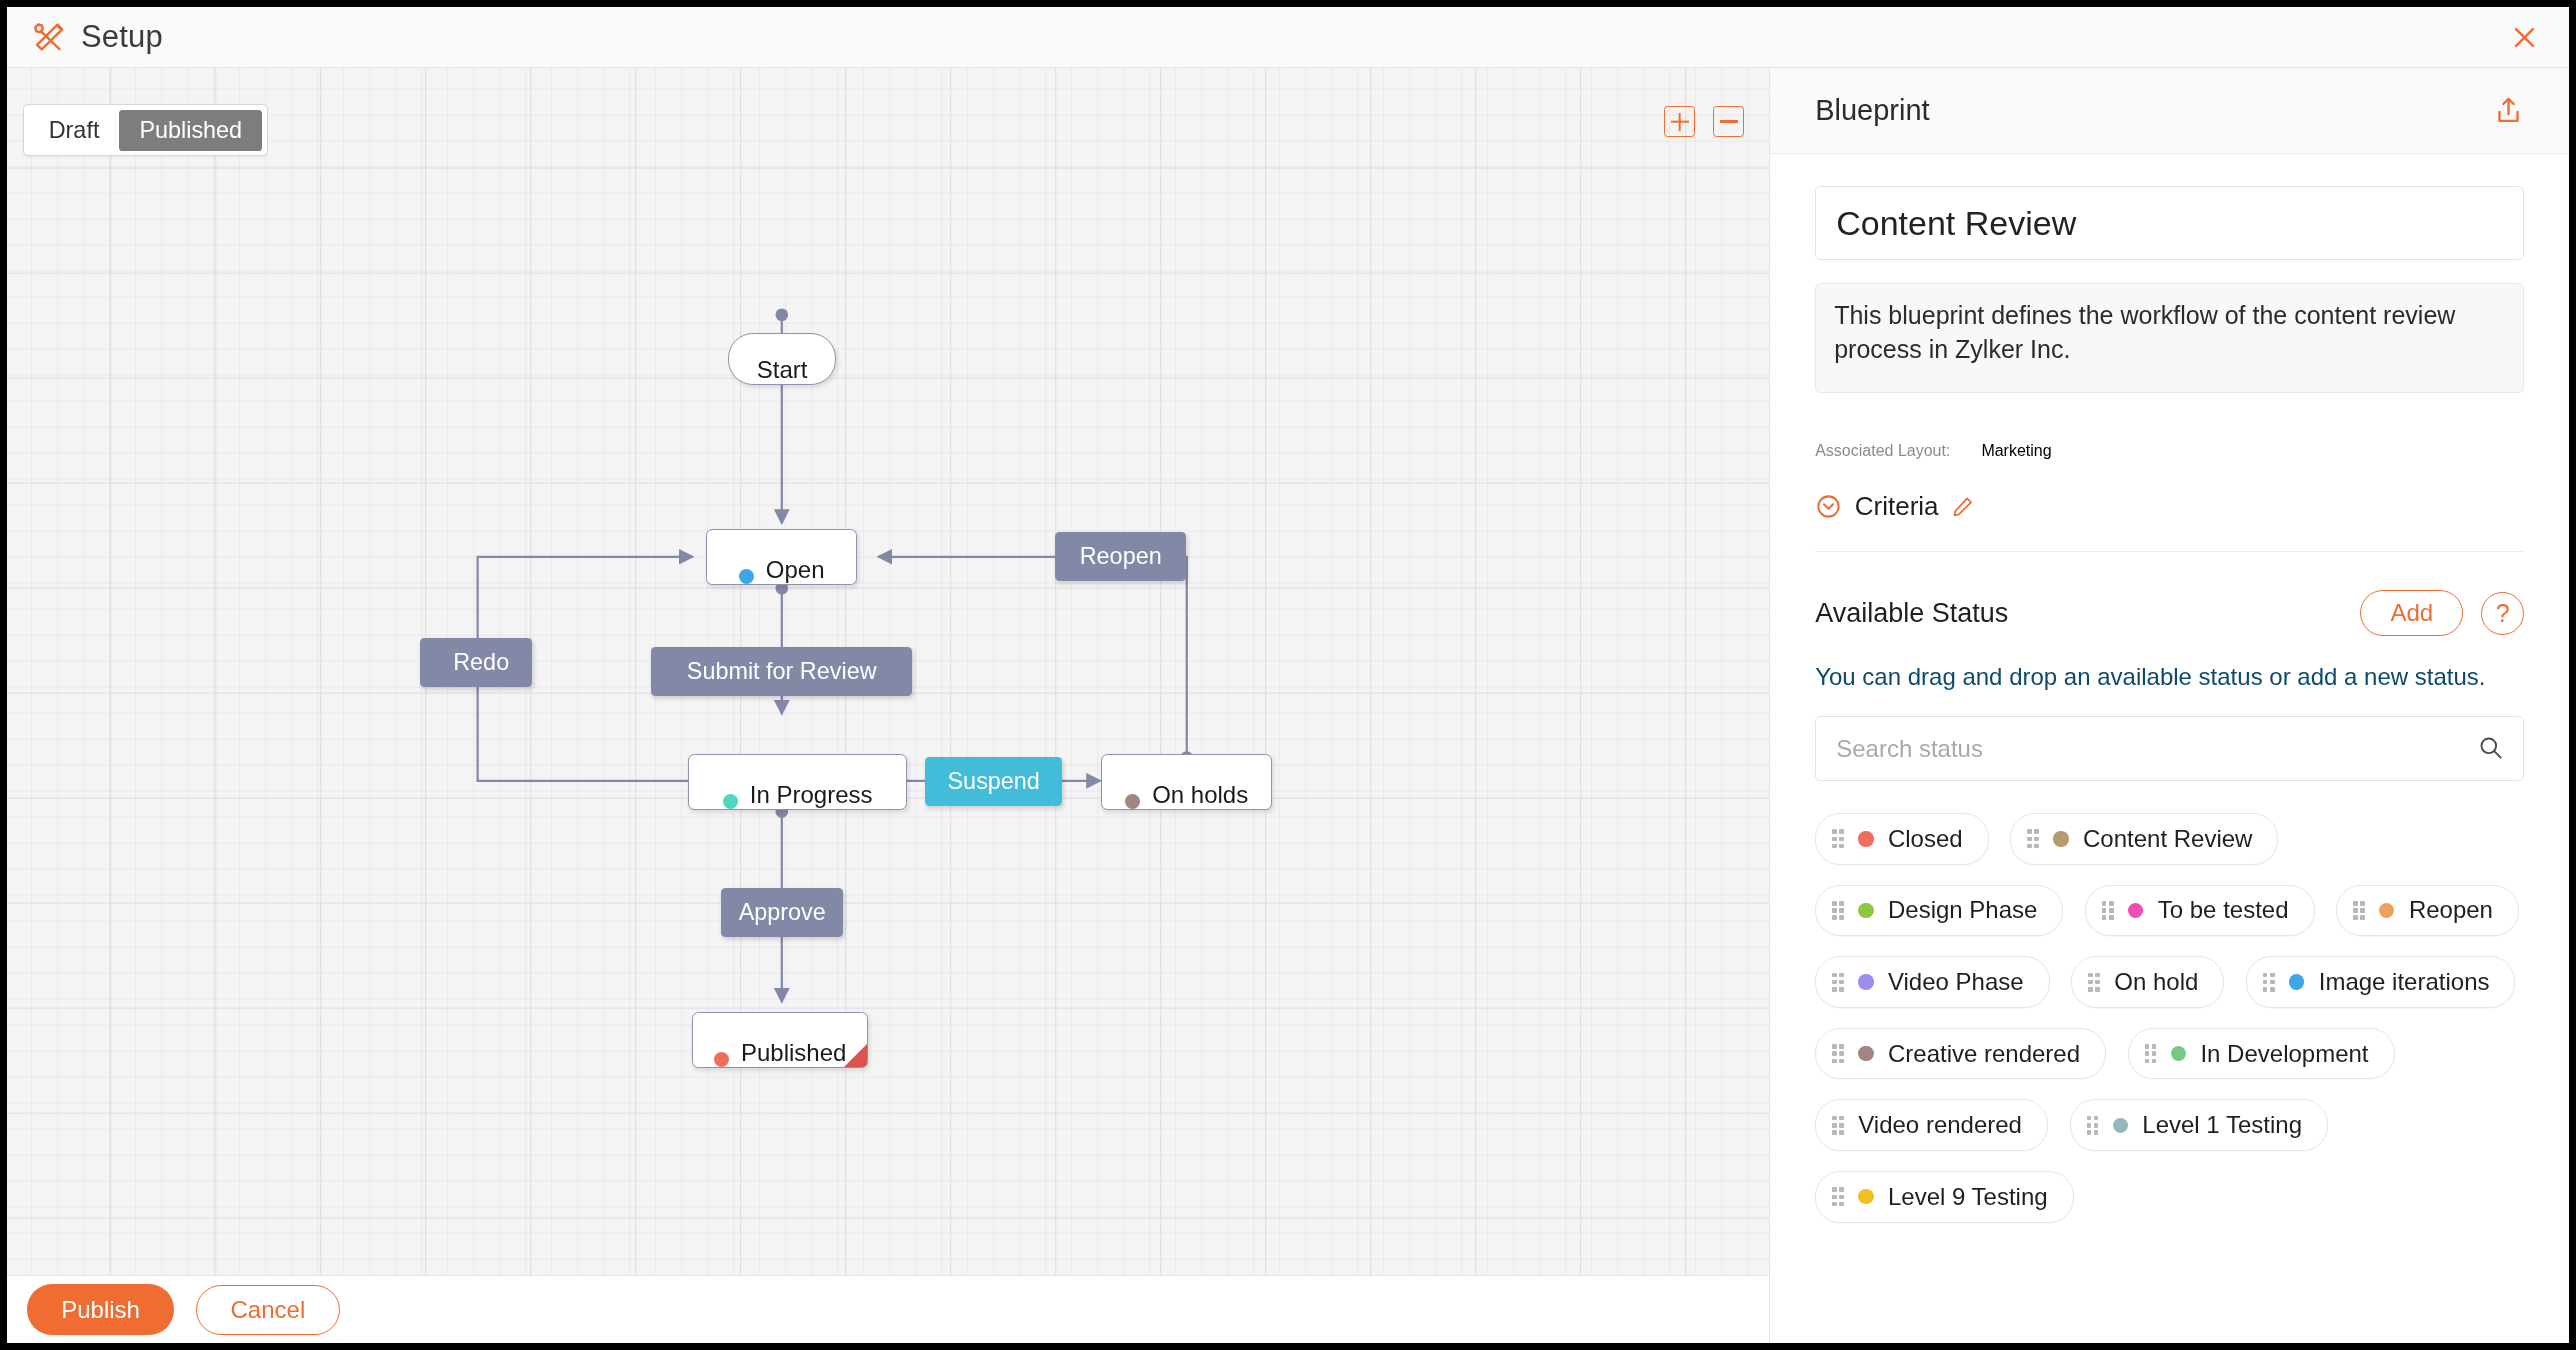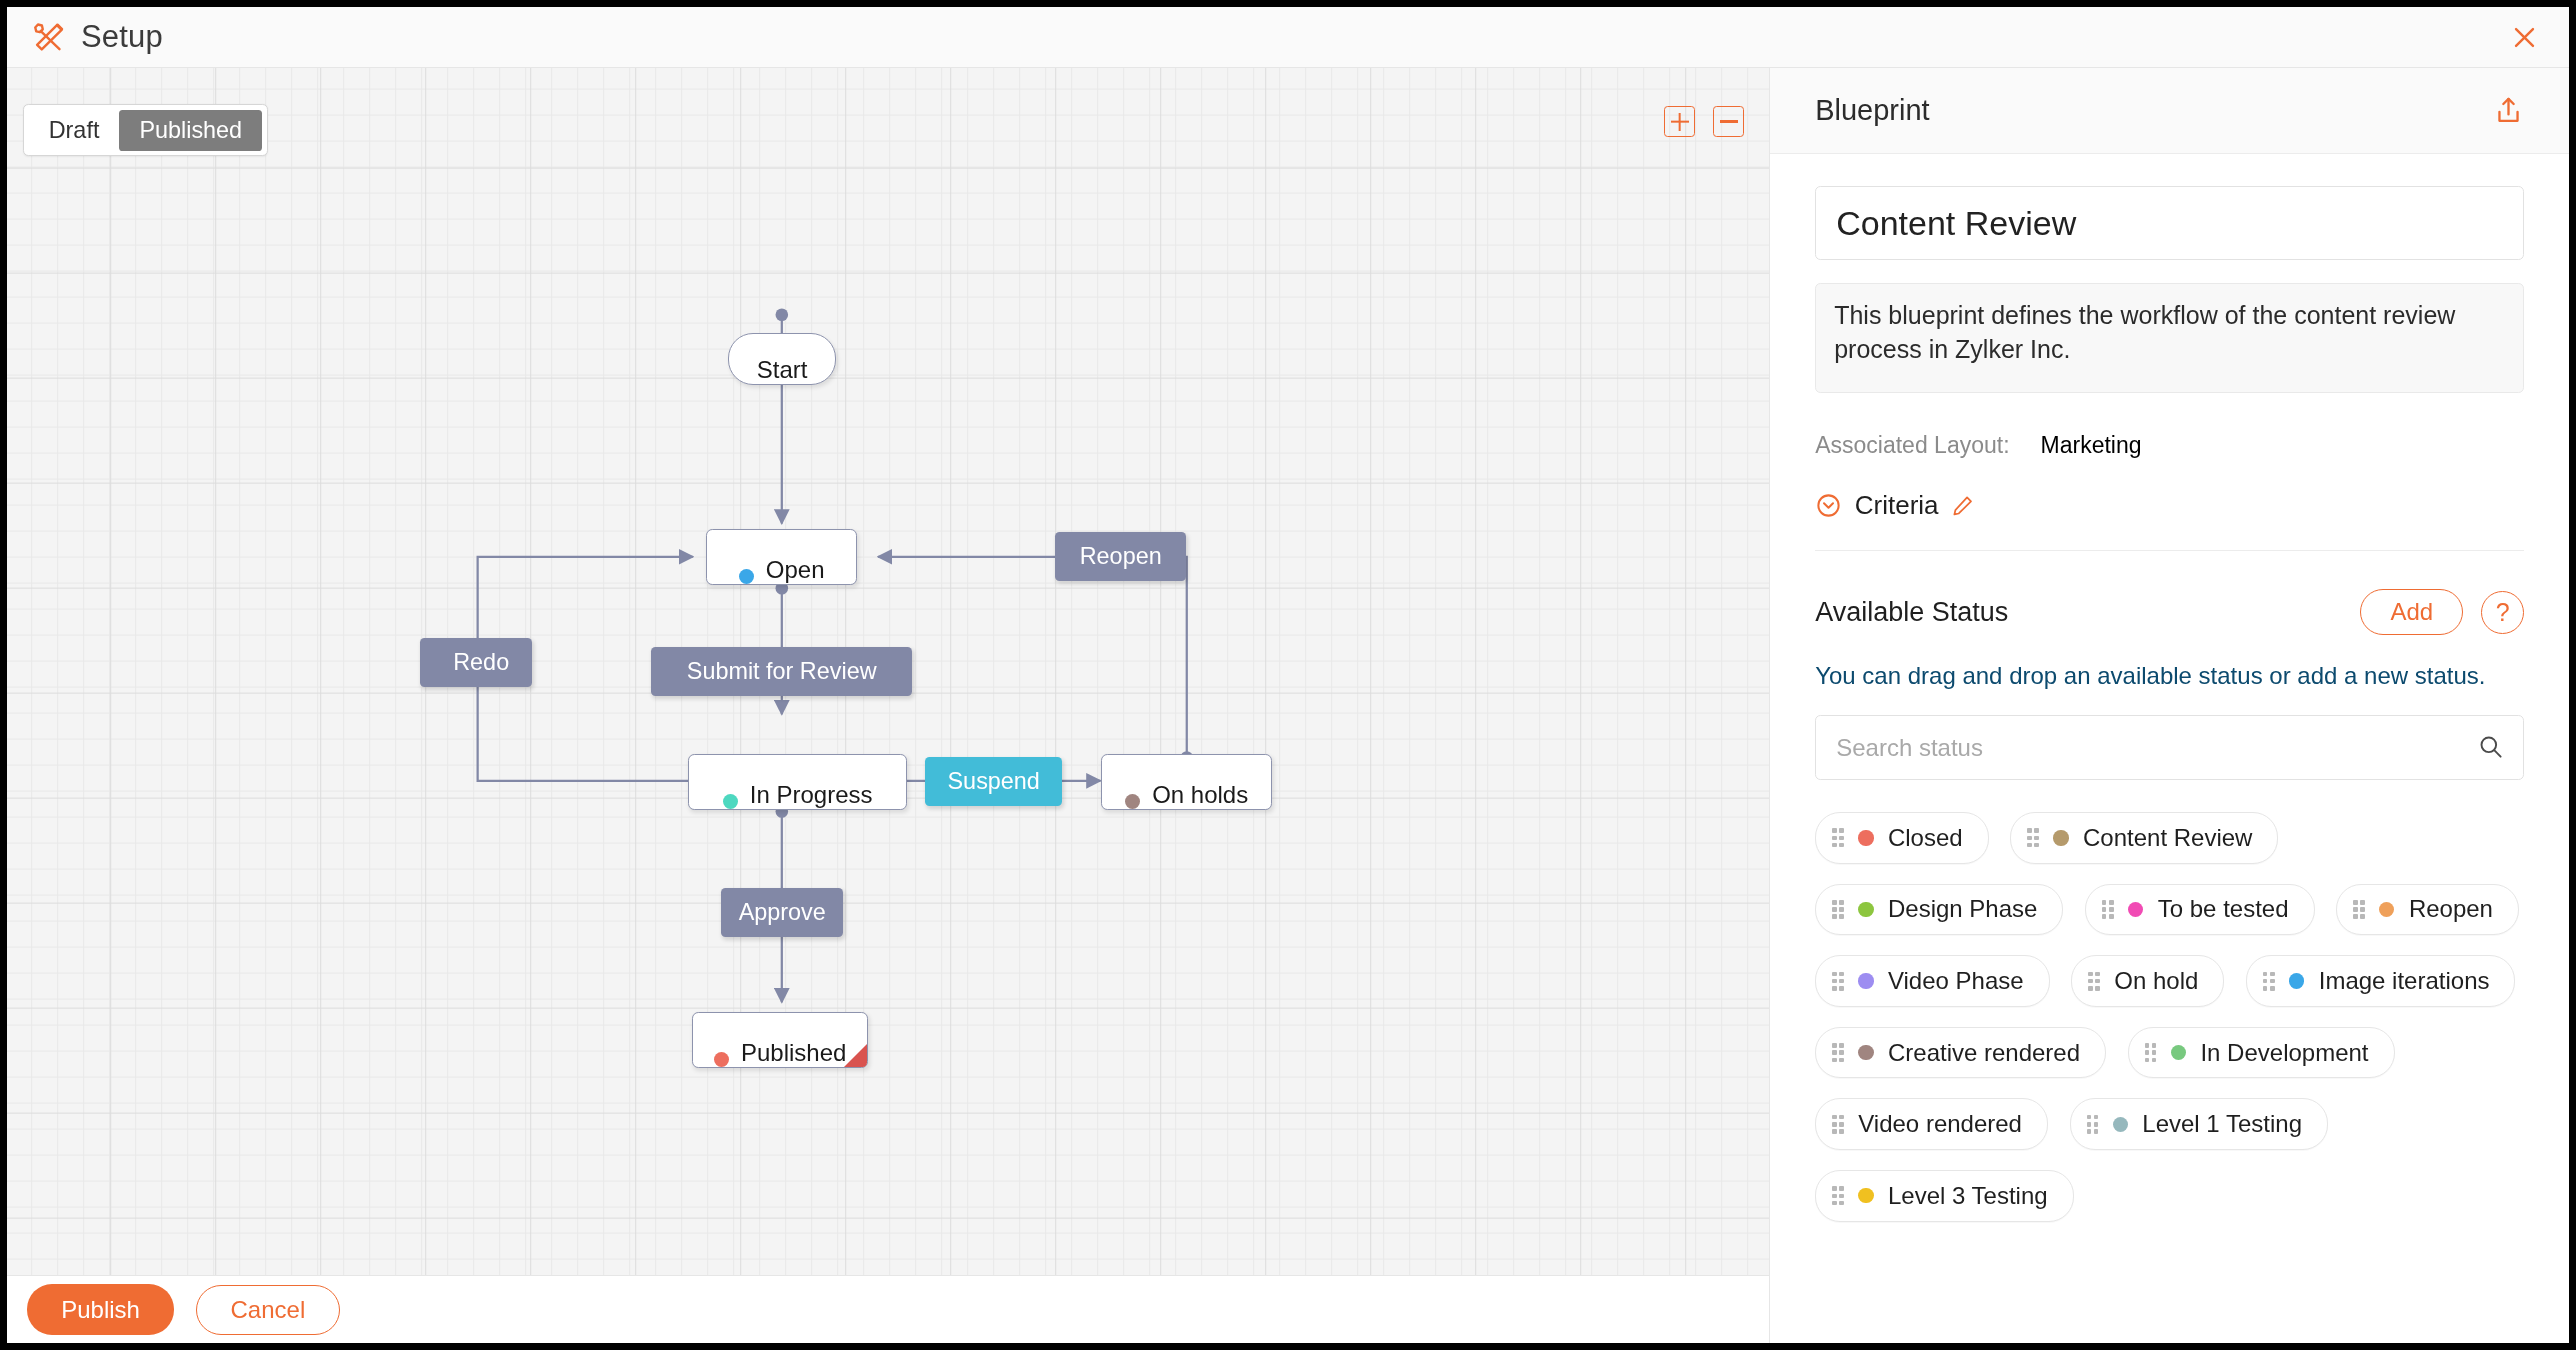--- a/index.html
+++ b/index.html
@@ -123,21 +123,21 @@
   .bp-name {
     width:100%; height:74px; border:0.9px solid #e2e2e2; border-radius:5.4px;
     font-size:34px; color:#222; padding:0 20px; font-family:inherit; background:#fff;
     resize:none; line-height:72px; overflow:hidden;
   }
   .bp-desc {
     width:100%; height:110px; margin-top:20px; border:0.9px solid #e9e9e9; border-radius:5.4px;
     background:#f8f8f8; font-size:25px; color:#2b2b2b; padding:13.5px 18px; font-family:inherit;
     resize:none; line-height:1.38;
   }
-  .assoc { margin-top:36px; display:flex; align-items:baseline; font-size:23px; }
+  .assoc { margin-top:46px; display:flex; align-items:baseline; font-size:16px; }
   .assoc .lbl { color:#8b8b8b; }
   .assoc .val { color:#000000; margin-left:31px; }
   .criteria { margin-top:31px; display:flex; align-items:center; gap:12.6px; font-size:26px; color:#1f1f1f; cursor:pointer; }
 
   .panel-divider { height:0.9px; background:#ececec; margin-top:29px; }
 
   .status-sec { padding:38px 45px 0 45px; }
   .status-head { display:flex; align-items:center; }
   .status-head h3 { font-size:27px; font-weight:400; color:#1f1f1f; }
   .status-head .spacer { margin-left:auto; }
@@ -495,19 +495,19 @@
           <div class="chip">
             <span class="grip">
               <i></i>
               <i></i>
               <i></i>
               <i></i>
               <i></i>
               <i></i>
             </span>
             <span class="cdot" style="background: rgb(240, 192, 32);"></span>
-            <span>Level 3 Testing</span>
+            <span>Level 9 Testing</span>
           </div>
         </div>
     </div>
   </div>
 </div>
 
 
 </body></html>

